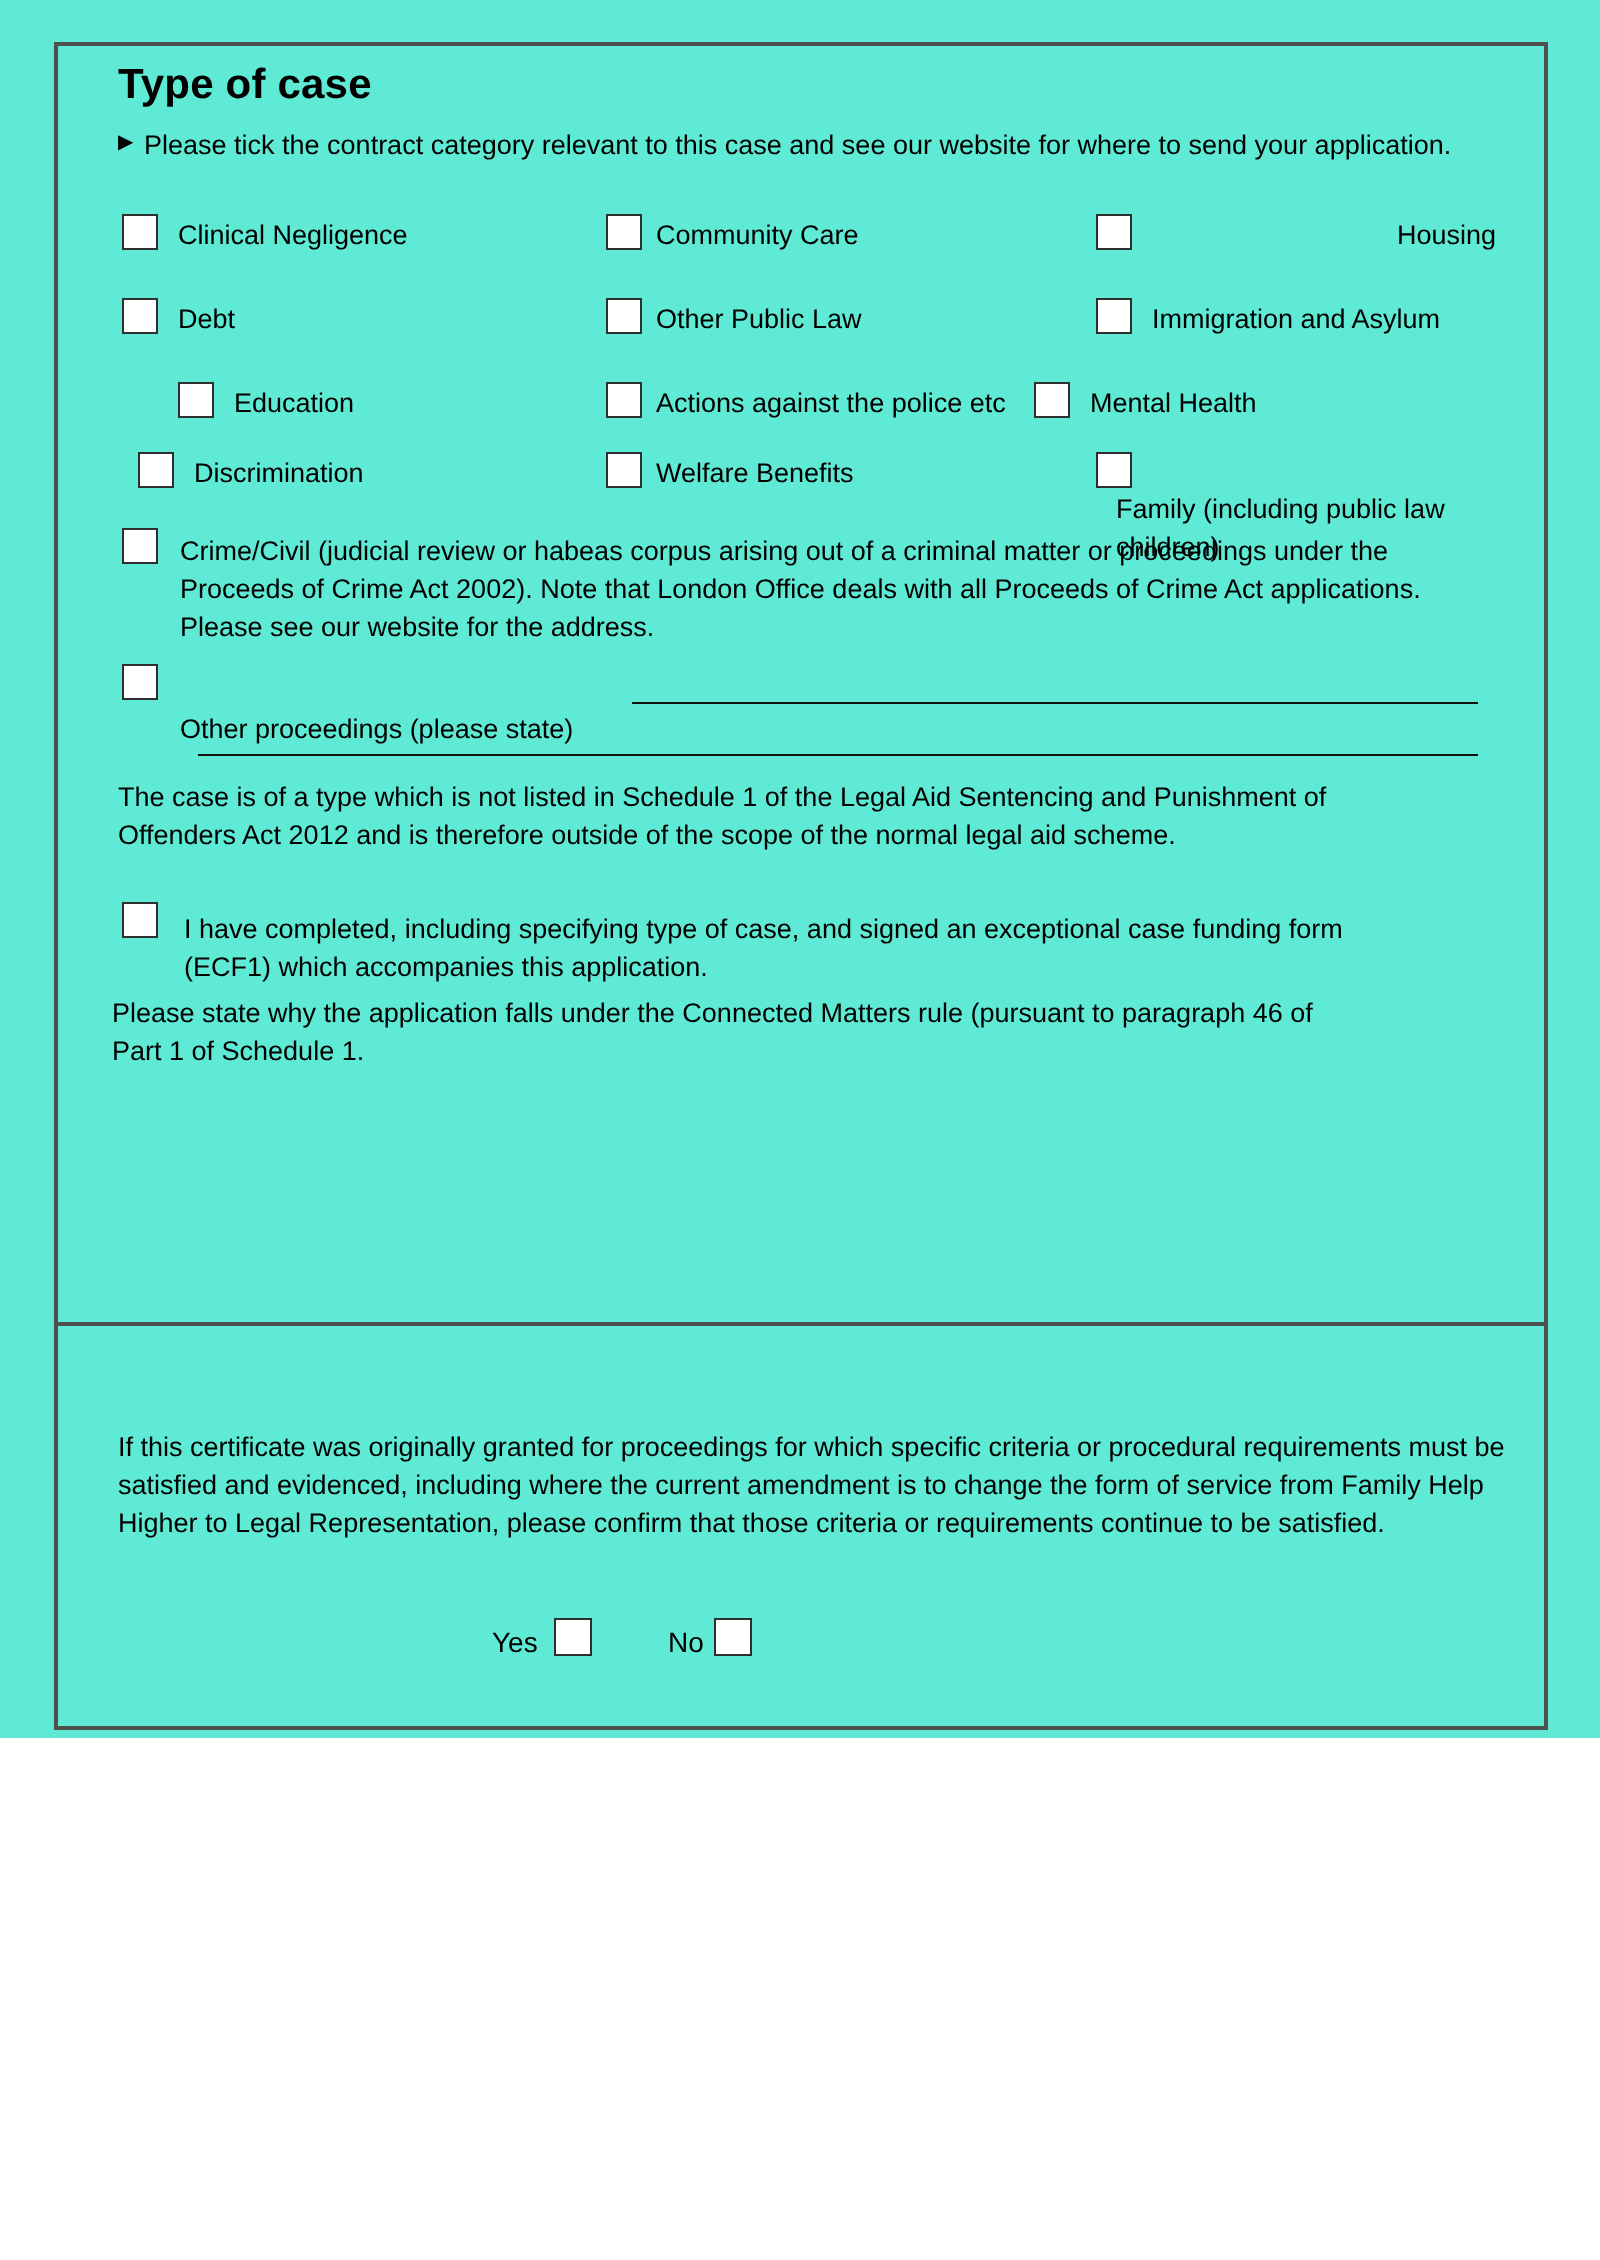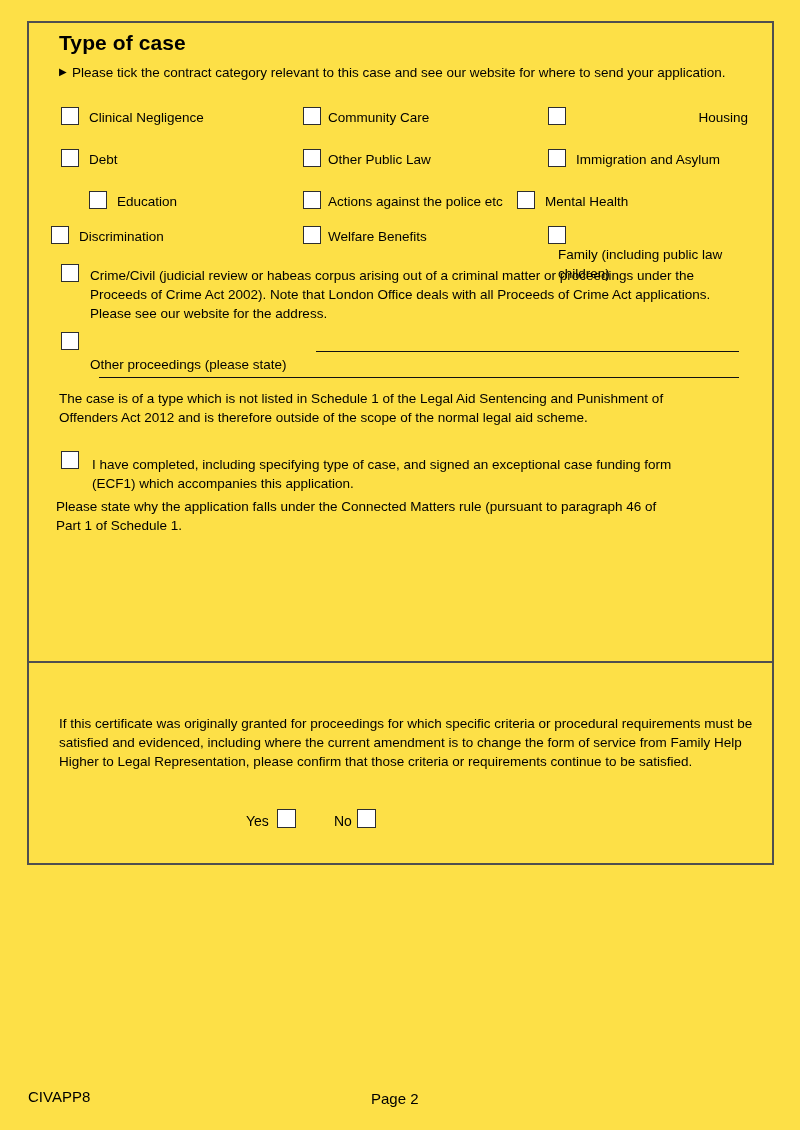--- a/index.html
+++ b/index.html
@@ -1,21 +1,21 @@
 <!DOCTYPE html>
 <html><head>
 <meta charset="utf-8">
 <style>
   * { margin: 0; padding: 0; box-sizing: border-box; }
   html, body { background: #ffffff; }
   .page {
     position: relative;
     width: 800px;
-    height: 1130px;
-    background: #fde047;
+    height: 869px;
+    background: #5eead4;
     font-family: "Liberation Sans", "DejaVu Sans", sans-serif;
     color: #000000;
     overflow: hidden;
   }
   .abs { position: absolute; }
   .outer-box {
     left: 27px; top: 21px;
     width: 747px; height: 844px;
     border: 2px solid #4f4f4f;
     background: transparent;
@@ -121,21 +121,21 @@
   </div>
   <div class="abs cat-cell" style="left:303px; top:191px;">
     <span class="checkbox"></span>
     <span class="cat-label col2-label">Actions against the police etc</span>
   </div>
   <div class="abs cat-cell" style="left:517px; top:191px;">
     <span class="checkbox"></span>
     <span class="cat-label col3-label">Mental Health</span>
   </div>
 
-  <div class="abs cat-cell" style="left:51px; top:226px;text-align:center;">
+  <div class="abs cat-cell" style="left:69px; top:226px;text-align:center;">
     <span class="checkbox"></span>
     <span class="cat-label">Discrimination</span>
   </div>
   <div class="abs cat-cell" style="left:303px; top:226px;">
     <span class="checkbox"></span>
     <span class="cat-label col2-label">Welfare Benefits</span>
   </div>
   <div class="abs cat-cell" style="left:548px; top:226px;flex-direction:column;">
     <span class="checkbox"></span>
     <span class="cat-label col3-label">Family (including public law children)</span>

